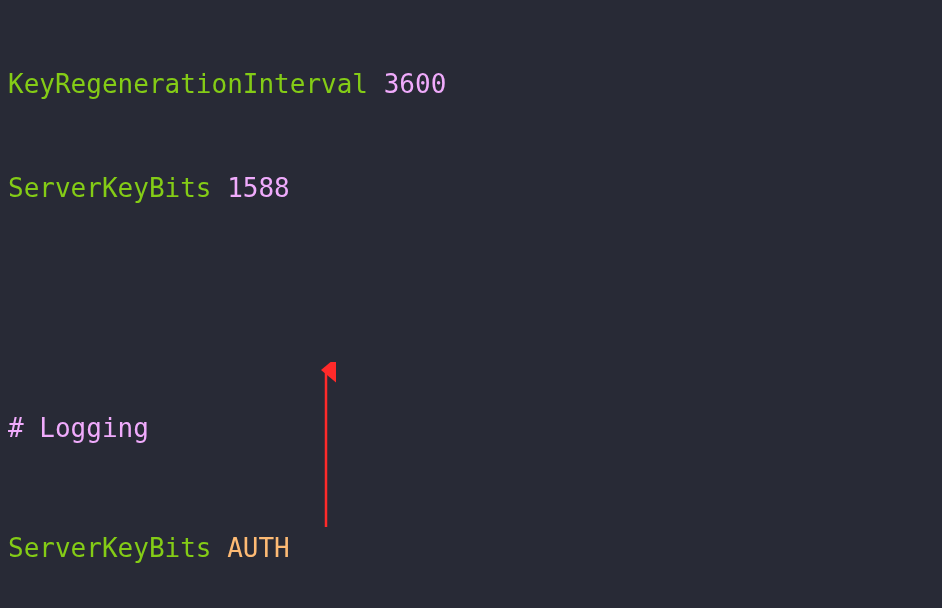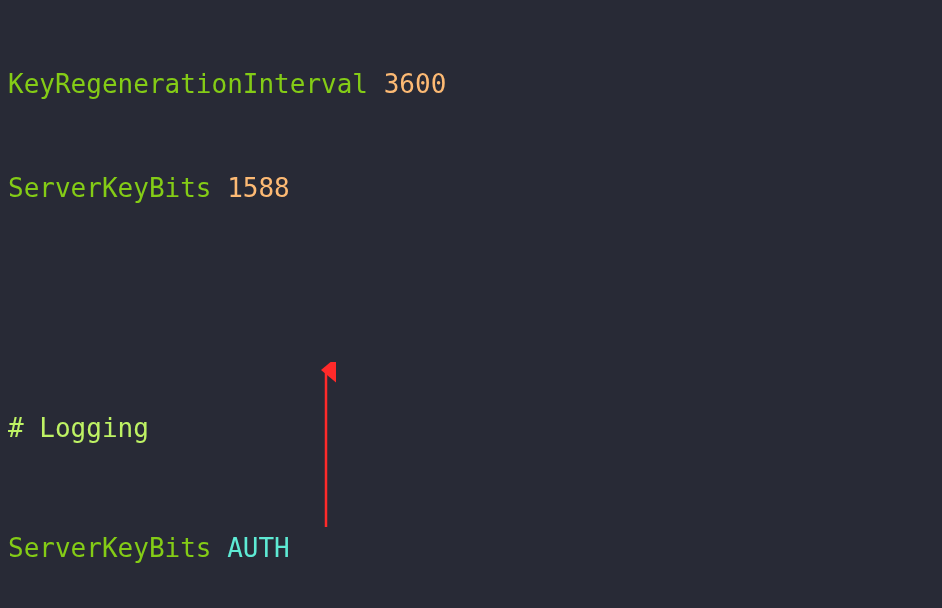--- a/index.html
+++ b/index.html
@@ -14,23 +14,23 @@
   overflow: hidden;
 }
 .editor {
   padding-left: 8px;
   padding-top: 0; 
   white-space: pre;
   color: #cfd2d8;
   position: relative;
 }
 .tok-key { color: #84cc16; } 
-.tok-num { color: #fdba74; } 
-.tok-val { color: #5eead4; margin-top: 20px; } 
-.tok-comment { color: #bef264; } 
+.tok-num { color: #f0abfc; } 
+.tok-val { color: #fdba74; margin-top: 20px; } 
+.tok-comment { color: #f0abfc; } 
 .line { display: block; height: 40px; }
 .line.cut { height: 24px; margin-top: -16px; }
 .arrow {
   position: absolute;
   left: 316px;
   top: 362px;
   pointer-events: none;
 }
 </style>
 </head>

